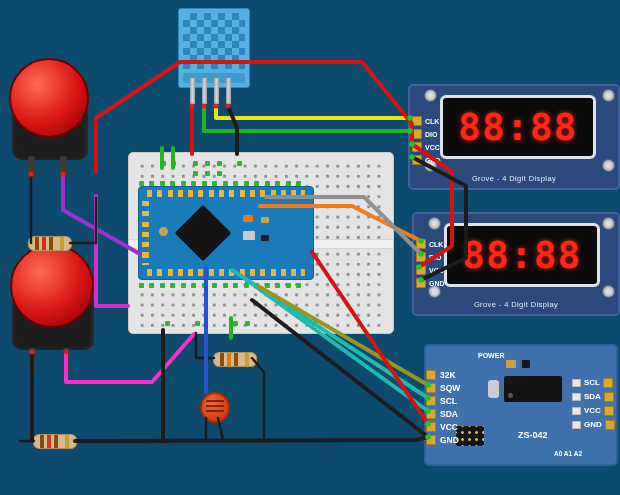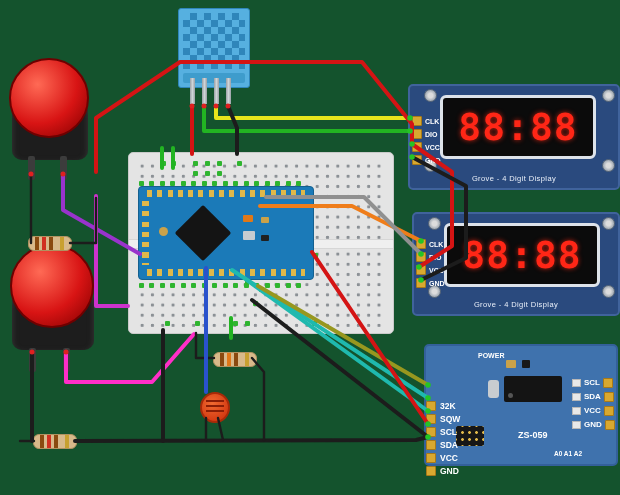--- a/index.html
+++ b/index.html
@@ -1,16 +1,16 @@
 <!DOCTYPE html>
 <html><head>
 <meta charset="utf-8">
 <style>
   html,body{margin:0;padding:0;background:#fff;}
-  .canvas{position:relative;width:620px;height:495px;background:#14532d;overflow:hidden;
+  .canvas{position:relative;width:620px;height:495px;background:#0c4a6e;overflow:hidden;
           font-family:"Liberation Sans",sans-serif;}
   .comp{position:absolute;}
   
   .breadboard{left:128px;top:152px;width:264px;height:180px;background:#e4e4e4;
               border:1px solid #c9c9c9;border-radius:5px;}
   .bb-holes{position:absolute;left:6px;right:6px;
             background-image:radial-gradient(#8b9095 1.7px,rgba(0,0,0,0) 1.9px);
             background-size:10.3px 10.2px;background-position:2px 2px;}
   .bb-top{top:6px;height:80px;}
   .bb-bottom{top:94px;height:80px;}
@@ -63,21 +63,21 @@
           letter-spacing:1px;text-shadow:0 0 5px rgba(255,40,20,.75);line-height:1;}
   .caption{position:absolute;left:0;right:0;bottom:5px;text-align:center;color:#e9eff9;
            font-size:7.5px;letter-spacing:.4px;}
   .pinrow{position:absolute;left:2px;display:flex;align-items:center;gap:3px;}
   .pin-sq{width:8px;height:8px;background:#d8a830;border:1px solid #a87a18;border-radius:1px;}
   .pin-label{color:#fff;font-size:7px;font-weight:bold;line-height:1;}
   .screw{position:absolute;width:11px;height:11px;border-radius:50%;
          background:radial-gradient(circle,#dcdcdc 0 30%,#98a2ae 75%);border:1px solid #5d6b7a;}
   
   .rtc{left:424px;top:344px;width:190px;height:118px;background:#3f72ad;border:2px solid #33609a;border-radius:5px;}
-  .rtc-pinrow{position:absolute;left:0;display:flex;align-items:center;gap:4px;margin-top:31px;}
+  .rtc-pinrow{position:absolute;left:0;display:flex;align-items:center;gap:4px;}
   .rtc-pin{width:8px;height:8px;background:#d8a830;border:1px solid #a87a18;border-radius:1px;}
   .rtc-label{color:#fff;font-size:8.5px;font-weight:bold;line-height:1;}
   .rtc-ic{position:absolute;left:78px;top:30px;width:58px;height:26px;background:#141414;border-radius:2px;}
   .rtc-ic::after{content:"";position:absolute;left:4px;bottom:4px;width:5px;height:5px;border-radius:50%;background:#555;}
   .rtc-right-row{position:absolute;display:flex;align-items:center;gap:3px;}
   .rtc-smd{width:7px;height:6px;background:#e8e8e8;border:1px solid #b8b8b8;}
   .rtc-rlabel{color:#fff;font-size:8px;font-weight:bold;line-height:1;}
   .rtc-text{position:absolute;color:#fff;font-weight:bold;}
   .rtc-conn{position:absolute;left:30px;top:80px;width:28px;height:20px;background:#161616;border-radius:2px;
     background-image:radial-gradient(#e0b84a 1.3px,rgba(0,0,0,0) 1.5px);background-size:7px 7px;background-position:3px 3px;}
@@ -247,21 +247,21 @@
       <span class="rtc-smd"></span>
       <span class="rtc-rlabel">VCC</span>
       <span class="rtc-pin"></span>
     </div>
     <div class="rtc-right-row" style="left:146px;top:74px;">
       <span class="rtc-smd"></span>
       <span class="rtc-rlabel">GND</span>
       <span class="rtc-pin"></span>
     </div>
 
-    <div class="rtc-text" style="left:92px;top:84px;font-size:9px;">ZS-059</div>
+    <div class="rtc-text" style="left:92px;top:84px;font-size:9px;">ZS-042</div>
     <div class="rtc-text" style="left:128px;top:104px;font-size:6.5px;">A0 A1 A2</div>
   </div>
 
   <div class="resistor" style="left:28px;top:236px;">
     <div class="band" style="left:6px;background:#8a4a10;"></div>
     <div class="band" style="left:13px;background:#d03020;"></div>
     <div class="band" style="left:20px;background:#8a4a10;"></div>
     <div class="band" style="left:31px;background:#c8a030;"></div>
   </div>
   <div class="resistor" style="left:33px;top:434px;">

